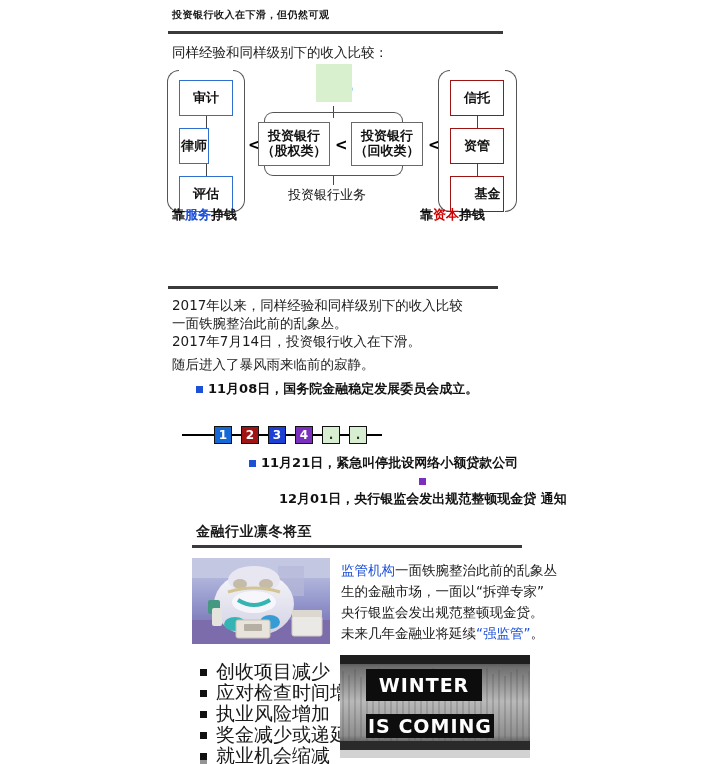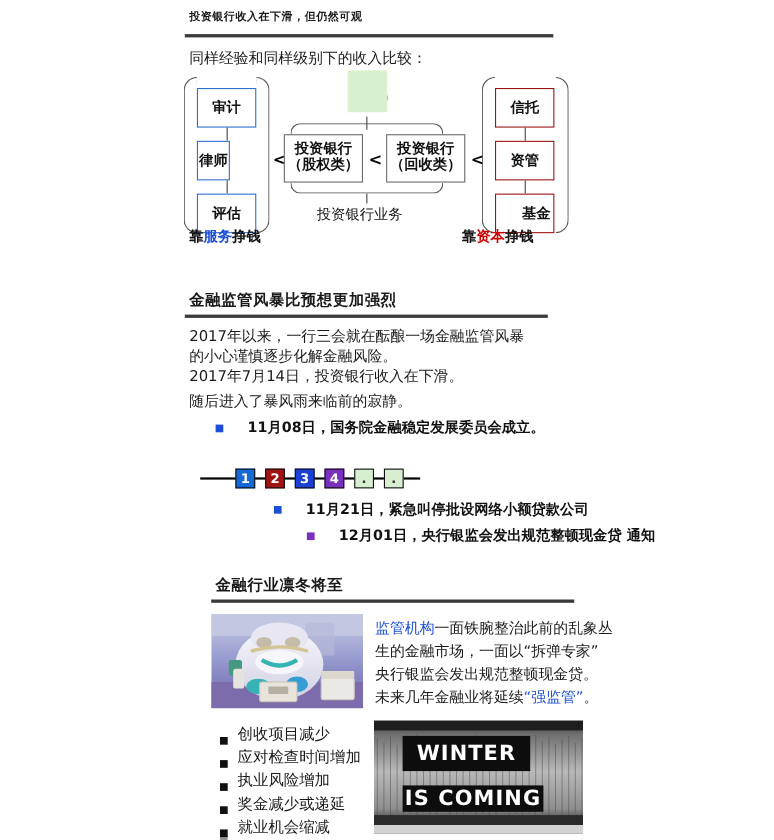--- a/index.html
+++ b/index.html
@@ -122,21 +122,21 @@
   }
 
   .tl-item {
     position: absolute;
     font-size: 13px;
     font-weight: bold;
     white-space: nowrap;
     color: #111;
     display: flex;
     align-items: center;
-    gap: 22px;
+    gap: 5px;
   }
   .tl-bullet {
     width: 7px; height: 7px;
     display: inline-block;
     flex: 0 0 auto;
   }
 
   
   .timeline { position: absolute; left: 182px; top: 424px; width: 200px; height: 22px; }
   .tl-rail {
@@ -173,25 +173,25 @@
   .body-line {
     position: absolute;
     font-size: 13.5px;
     white-space: nowrap;
     color: #1a1a1a;
   }
   .b-blue { color: #1d4fd8; font-weight: normal; }
 
   .list-item {
     position: absolute;
-    font-size: 14px;
+    font-size: 19px;
     white-space: nowrap;
     color: #1a1a1a;
     display: flex;
-    align-items: flex-end;
+    align-items: center;
     gap: 9px;
   }
   .sq-bullet {
     width: 7px; height: 7px;
     background: #111;
     display: inline-block;
     flex: 0 0 auto;
   }
   .faded { opacity: .45; }
 
@@ -286,25 +286,24 @@
     <div class="col-box red-box" style="left:285px; top:114px; width:54px; height:36px;padding-left:21px;">基金</div>
   </div>
 
   <div class="foot-label" style="left:172px; top:206px;">
     <span>靠</span><span class="hl-blue">服务</span><span>挣钱</span>
   </div>
   <div class="foot-label" style="left:420px; top:206px;">
     <span>靠</span><span class="hl-red">资本</span><span>挣钱</span>
   </div>
 
-  <div class="section-head" id="sec2-title">金融监管风暴比预想更加强烈</div>
   <div class="section-rule" id="sec2-rule"></div>
 
-  <div class="para-line" style="left:172px; top:297px;">2017年以来，一行三会就在酝酿一场金融监管风暴</div>
-  <div class="para-line" style="left:172px; top:315px;">的小心谨慎逐步化解金融风险。</div>
+  <div class="para-line" style="left:172px; top:297px;">2017年以来，同样经验和同样级别下的收入比较</div>
+  <div class="para-line" style="left:172px; top:315px;">一面铁腕整治此前的乱象丛。</div>
   <div class="para-line" style="left:172px; top:333px;">2017年7月14日，投资银行收入在下滑。</div>
   <div class="para-line" style="left:172px; top:356px;text-align:right;">随后进入了暴风雨来临前的寂静。</div>
 
   <div class="tl-item" style="left:196px; top:380px;">
     <span class="tl-bullet" style="background:#1d4fd8;"></span>
     <span>11月08日，国务院金融稳定发展委员会成立。</span>
   </div>
 
   <div class="timeline">
     <div class="tl-rail"></div>
@@ -313,21 +312,21 @@
     <div class="tl-chip" style="left:86px;  background:#1c3fd6;">3</div>
     <div class="tl-chip" style="left:113px; background:#7b2fbe;">4</div>
     <div class="tl-chip" style="left:140px; background:#d7efd0; color:#333;">.</div>
     <div class="tl-chip" style="left:167px; background:#d7efd0; color:#333;">.</div>
   </div>
 
   <div class="tl-item" style="left:249px; top:454px;">
     <span class="tl-bullet" style="background:#1d4fd8;"></span>
     <span>11月21日，紧急叫停批设网络小额贷款公司</span>
   </div>
-  <div class="tl-item" style="left:279px; top:478px;">
+  <div class="tl-item" style="left:279px; top:478px;flex-direction:column;">
     <span class="tl-bullet" style="background:#7b2fbe;"></span>
     <span>12月01日，央行银监会发出规范整顿现金贷 通知</span>
   </div>
 
   <div class="section-head" id="sec3-title">金融行业凛冬将至</div>
   <div class="section-rule" id="sec3-rule"></div>
 
   <div class="photo" style="left:192px; top:558px; width:138px; height:86px;">
     <svg width="138" height="86" viewBox="0 0 138 86">
       <defs>

